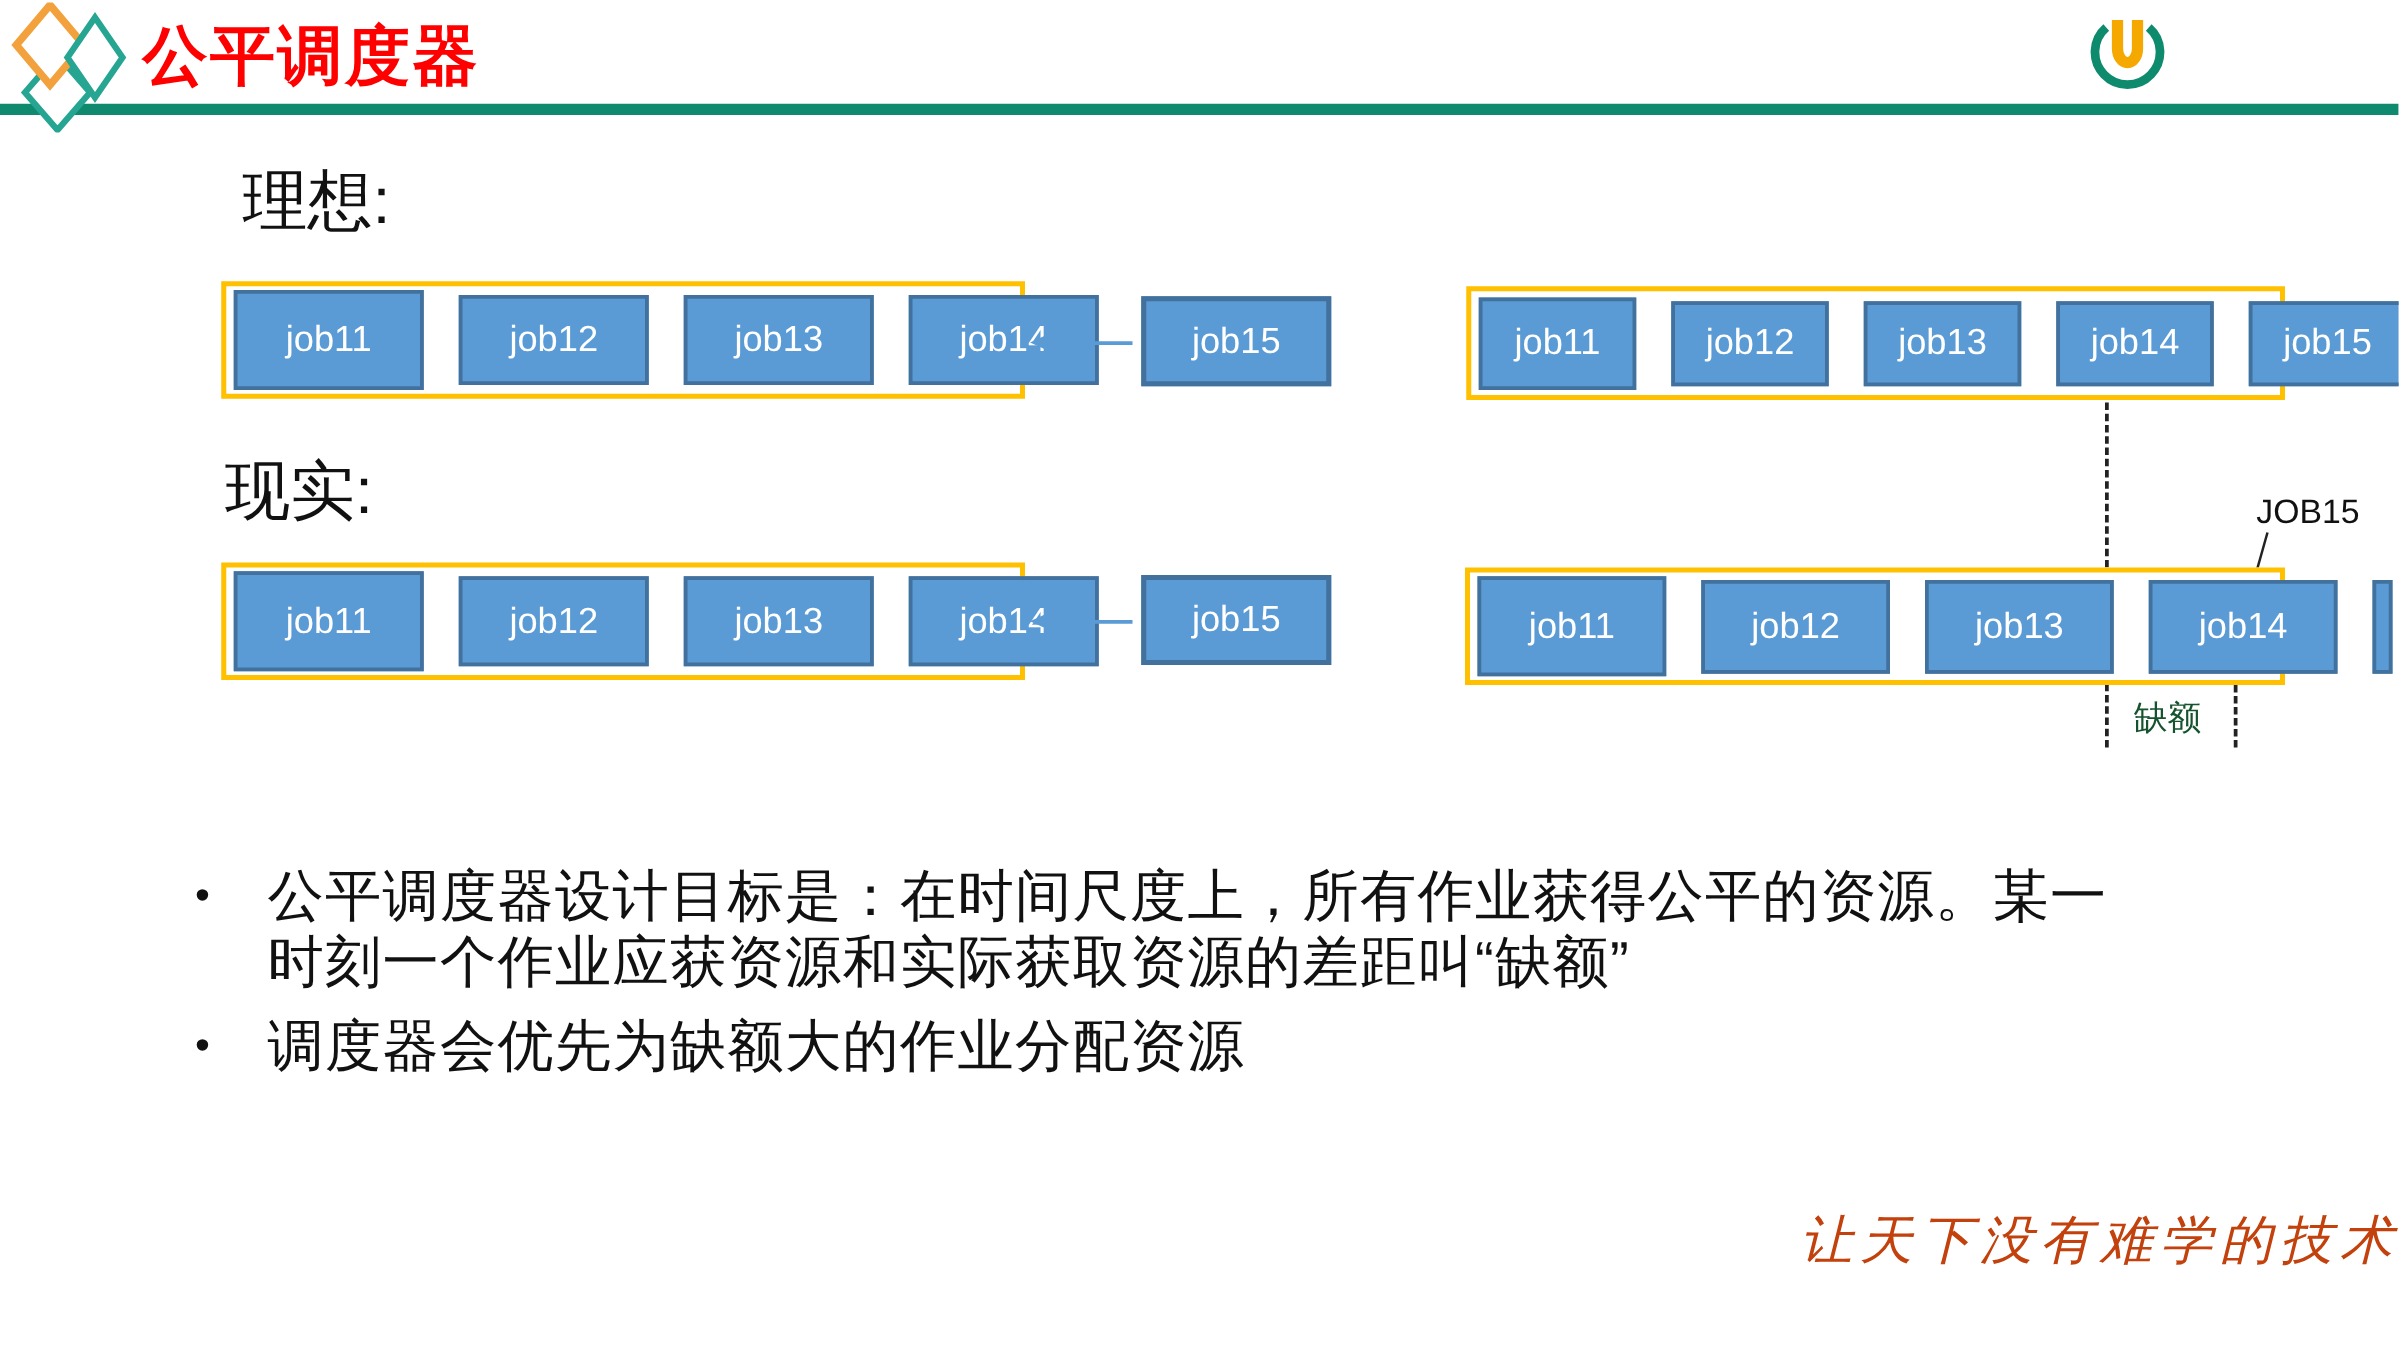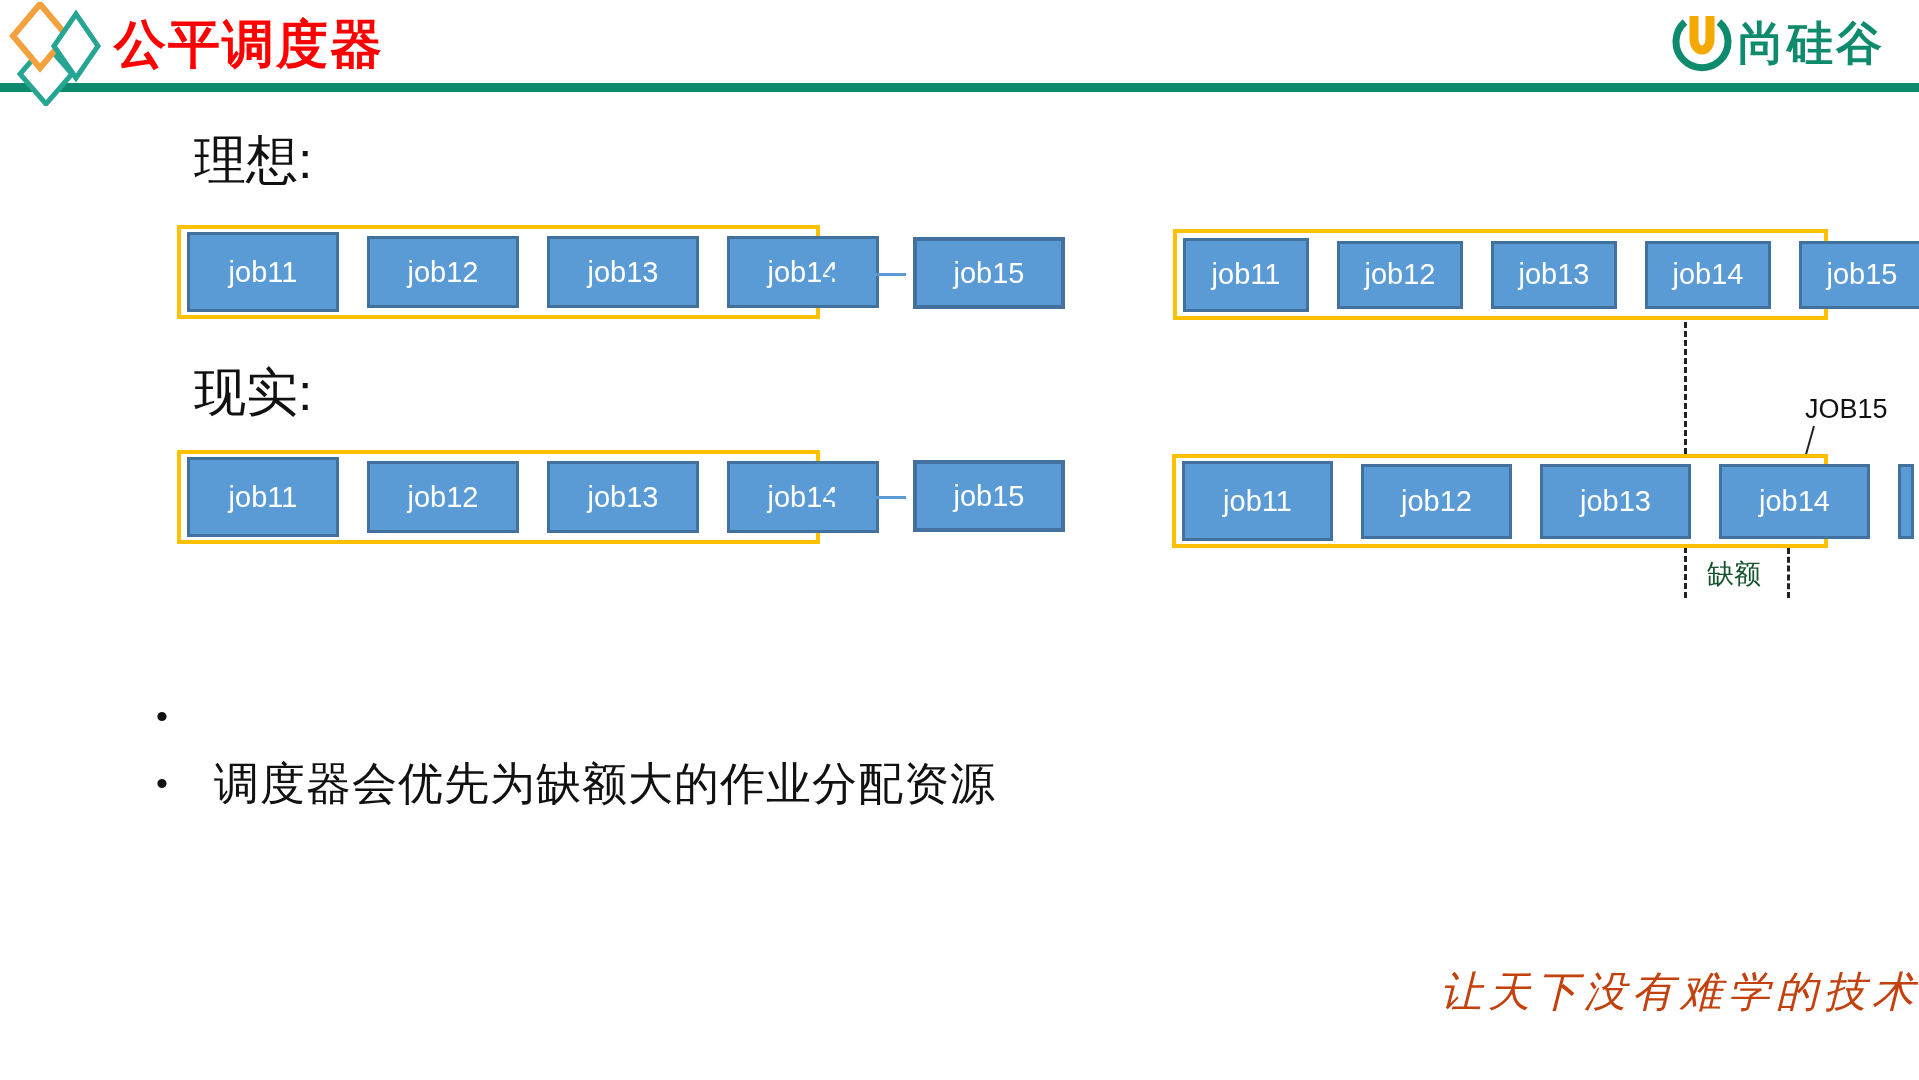--- a/index.html
+++ b/index.html
@@ -10,21 +10,21 @@
   .green-bar{position:absolute;left:0;top:83px;width:1919px;height:9px;background:#0F8A6E;}
   .diamonds{position:absolute;left:8px;top:2px;z-index:2;}
   .page-title{position:absolute;left:114px;top:10px;font-size:52px;font-weight:bold;color:#FF0000;
               letter-spacing:2px;white-space:nowrap;}
   .logo{position:absolute;left:1672px;top:12px;display:flex;align-items:center;}
   .logo-text{font-size:46px;font-weight:bold;color:#0E8A6D;margin-left:6px;letter-spacing:3px;}
 
   
   .sec-label{position:absolute;font-size:52px;color:#111;white-space:nowrap;}
   .lbl-ideal{left:194px;top:126px;}
-  .lbl-real{left:194px;top:358px;}
+  .lbl-real{left:180px;top:358px;}
 
   
   .ycontainer{position:absolute;border:4px solid #FFC000;display:flex;align-items:center;
               padding-left:6px;box-sizing:content-box;background:#fff;gap:28px;}
   .jobbox{background:#5B9BD5;border:3px solid #41719C;color:#ffffff;display:flex;
           align-items:center;justify-content:center;font-size:29px;box-sizing:border-box;
           flex:0 0 auto;}
   .c-ideal-left{left:177px;top:225px;width:629px;height:86px;}
   .c-ideal-left .jobbox{width:152px;height:72px;}
   .c-ideal-right{left:1173px;top:229px;width:641px;height:83px;}
@@ -89,21 +89,20 @@
     <polygon points="68,12 90,44 68,76 46,44" fill="#ffffff" stroke="#26A692" stroke-width="5"></polygon>
   </svg>
 
   <div class="page-title">公平调度器</div>
 
   <div class="logo">
     <svg width="60" height="64" viewBox="0 0 60 64">
       <path d="M 13 10 A 26 26 0 1 0 47 10" fill="none" stroke="#0E8A6D" stroke-width="7"></path>
       <path d="M 22 4 V 27 A 8 11 0 0 0 38 27 V 4" fill="none" stroke="#F5A800" stroke-width="9"></path>
     </svg>
-    <span class="logo-text">尚硅谷</span>
   </div>
 
   <div class="sec-label lbl-ideal">理想:</div>
   <div class="sec-label lbl-real">现实:</div>
 
   <div class="ycontainer c-ideal-left">
     <div class="jobbox offset">job11</div>
     <div class="jobbox">job12</div>
     <div class="jobbox">job13</div>
     <div class="jobbox">job14</div>
@@ -145,20 +144,24 @@
     <div class="jobbox">job14</div>
     <div class="jobbox sliver"></div>
   </div>
 
   <div class="dash dash2"></div>
   <div class="ann-deficit">缺额</div>
 
   <div class="bullets">
     <div class="bullet-row">
       <div class="bullet-dot">•</div>
+      <div class="bullet-text">
+        <span>公平调度器设计目标是：在时间尺度上，所有作业获得公平的资源。某一</span>
+        <span>时刻一个作业应获资源和实际获取资源的差距叫“缺额”</span>
+      </div>
     </div>
     <div class="bullet-row">
       <div class="bullet-dot">•</div>
       <div class="bullet-text">
         <span>调度器会优先为缺额大的作业分配资源</span>
       </div>
     </div>
   </div>
 
   <div class="watermark">让天下没有难学的技术</div>

